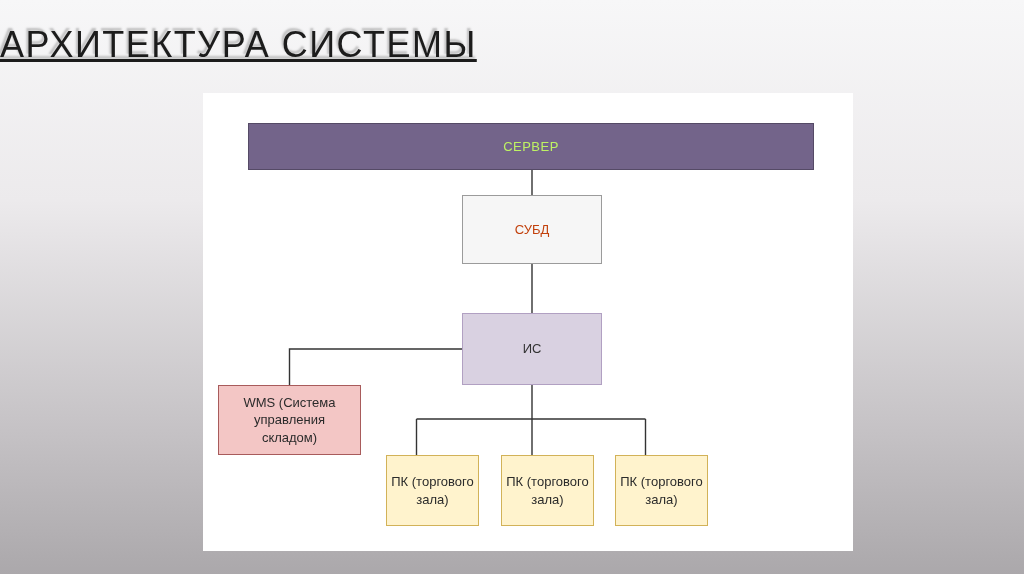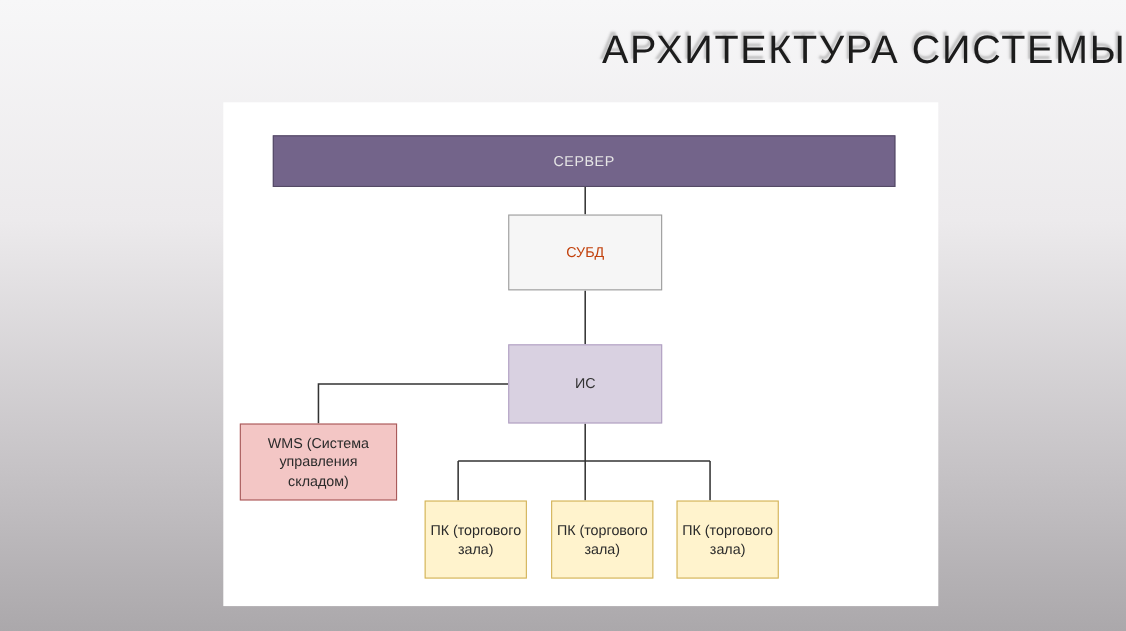--- a/index.html
+++ b/index.html
@@ -15,26 +15,27 @@
     position: relative;
     width: 1024px;
     height: 574px;
   }
 
   .slide-title {
     position: absolute;
     top: 24px;
     left: 0;
     width: 100%;
-    text-align: right;
+    text-align: left;
     font-size: 36px;
     font-weight: 400;
     letter-spacing: 1.5px;
     color: #1c1c1c;
     text-shadow: -2px -3px 2px rgba(130,130,130,0.45);
+    text-decoration: underline;
   }
 
   .canvas {
     position: absolute;
     left: 203px;
     top: 93px;
     width: 650px;
     height: 458px;
     background: #ffffff;
   }
@@ -55,21 +56,21 @@
     text-align: center;
     font-size: 13px;
     line-height: 1.32;
     color: #2b2b2b;
   }
 
   .node-server {
     left: 45px; top: 30px; width: 566px; height: 47px;
     background: #73648a;
     border: 1px solid #554a66;
-    color: #e5e5e5;
+    color: #bef264;
     letter-spacing: 0.5px;
   }
 
   .node-subd {
     left: 259px; top: 102px; width: 140px; height: 69px;
     background: #f6f6f6;
     border: 1px solid #9b9b9b;
     color: #c2410c;
   }
 

